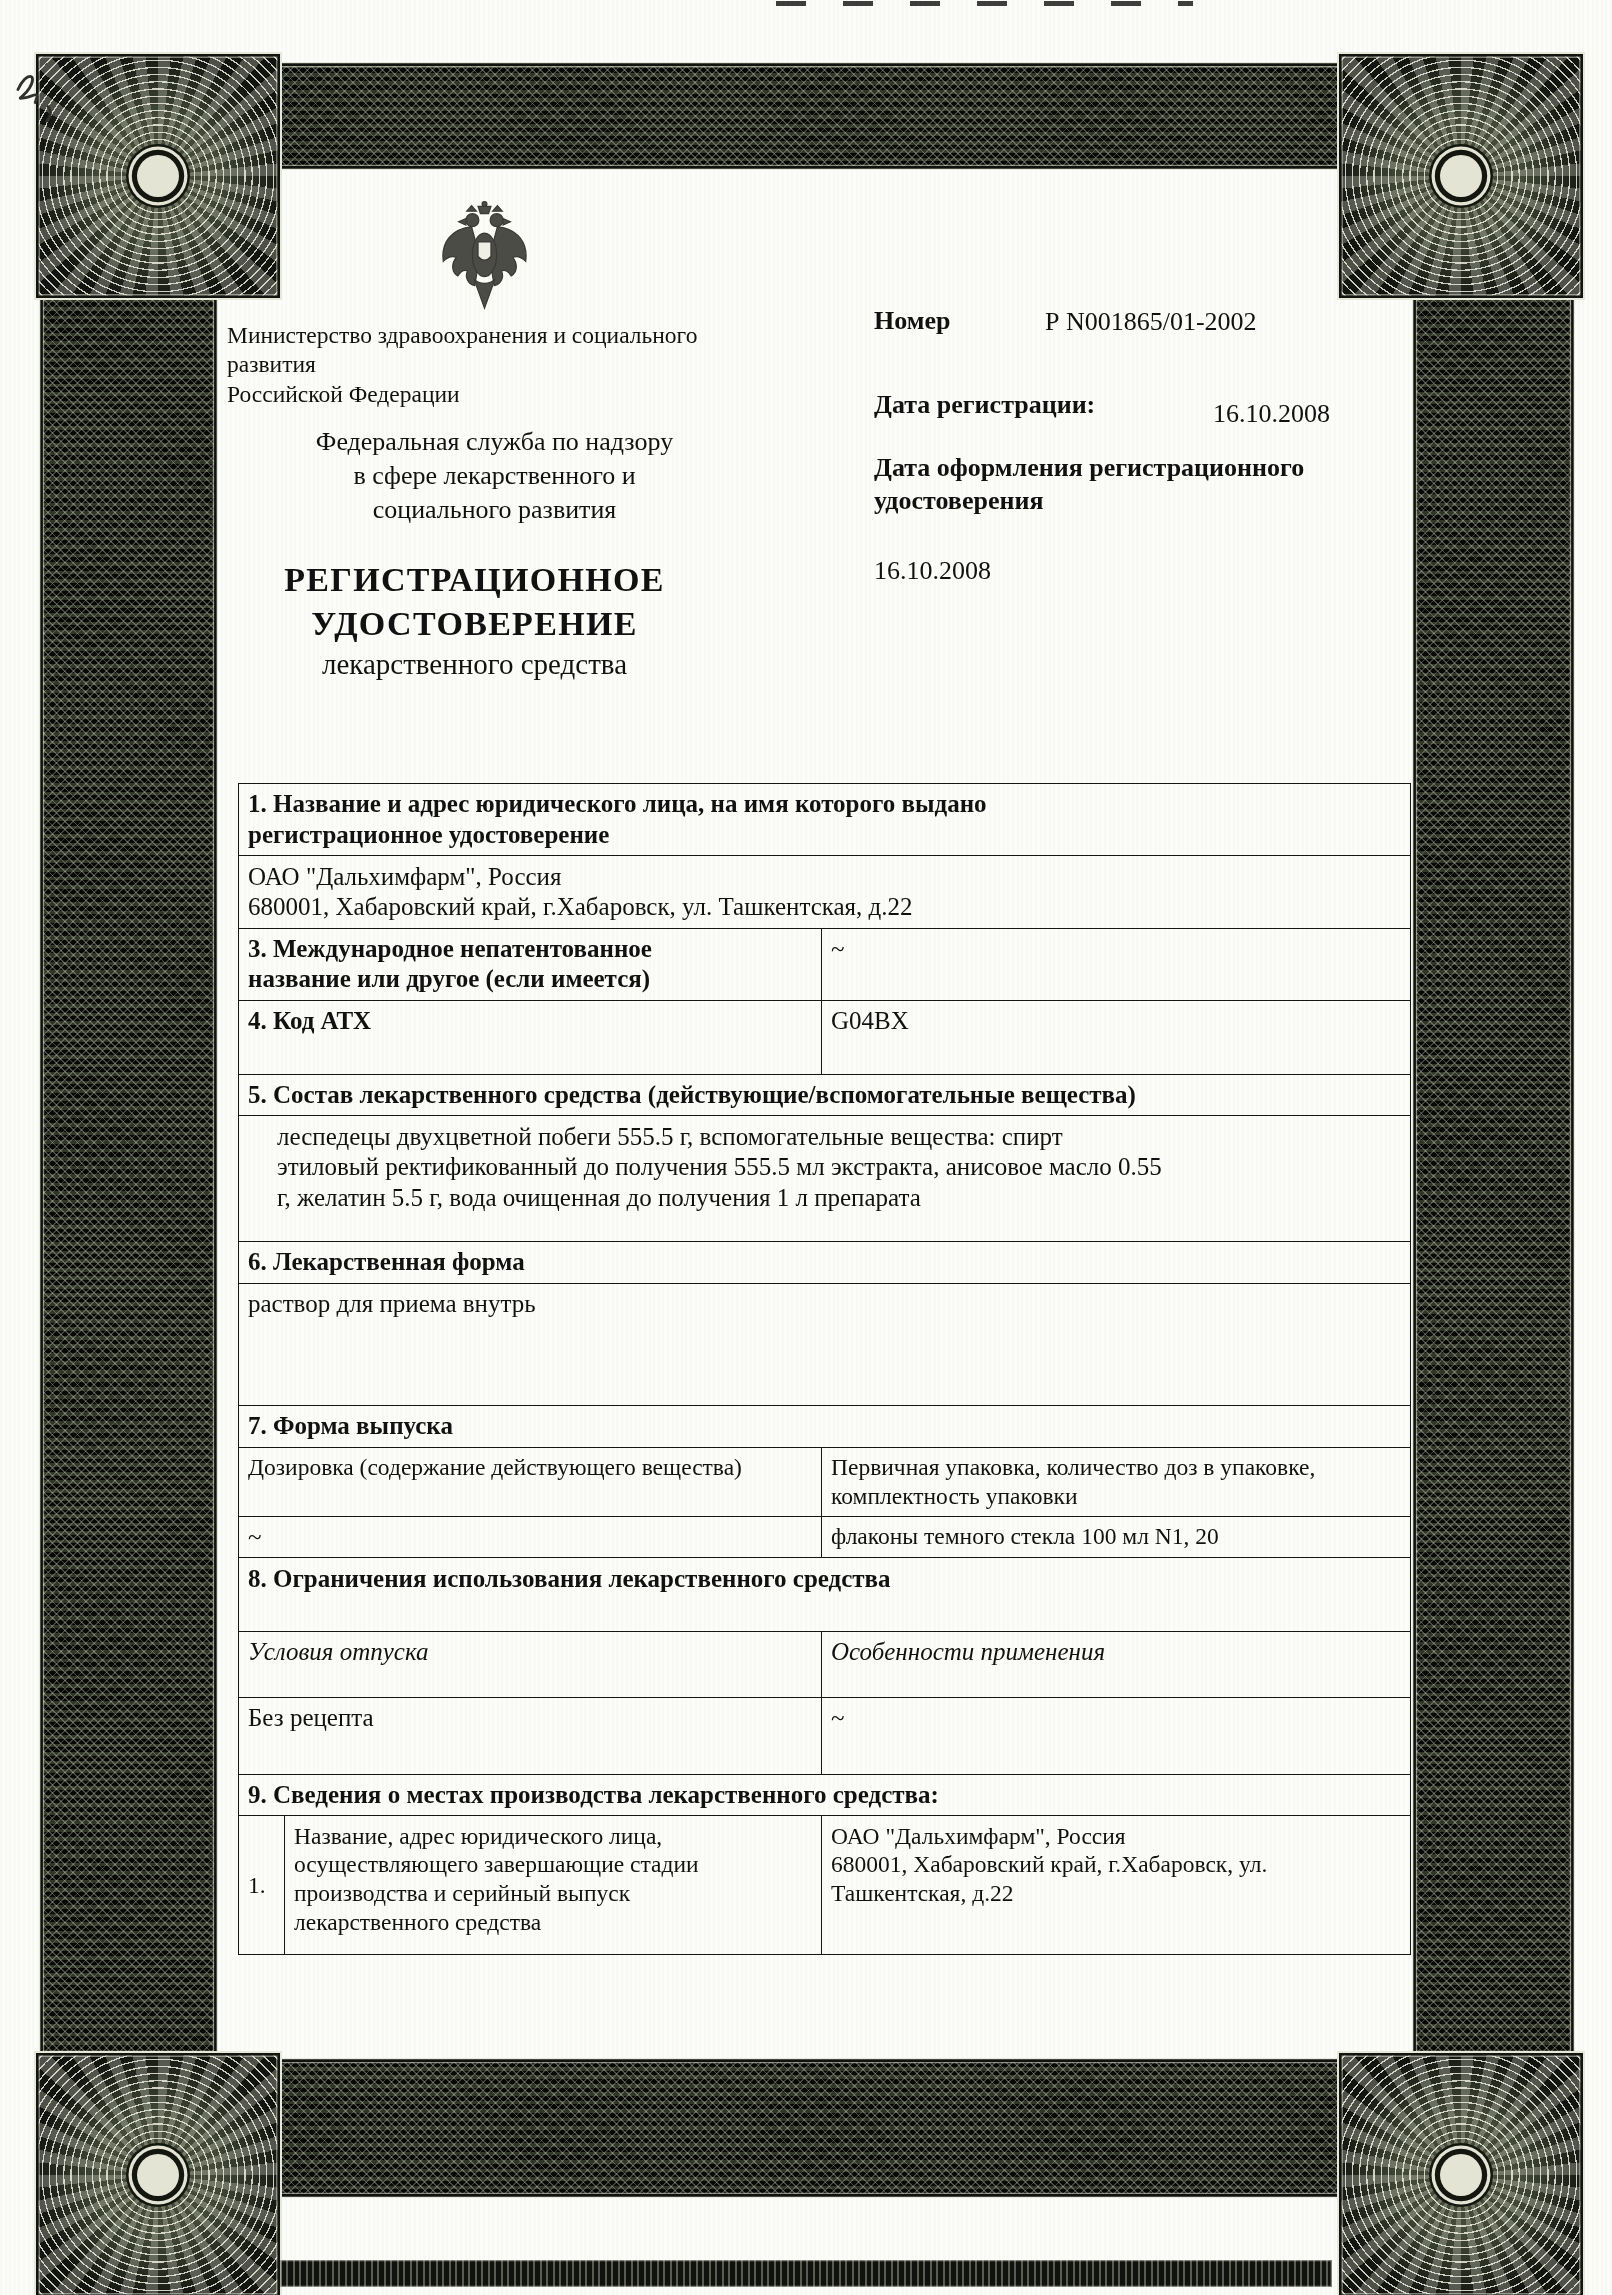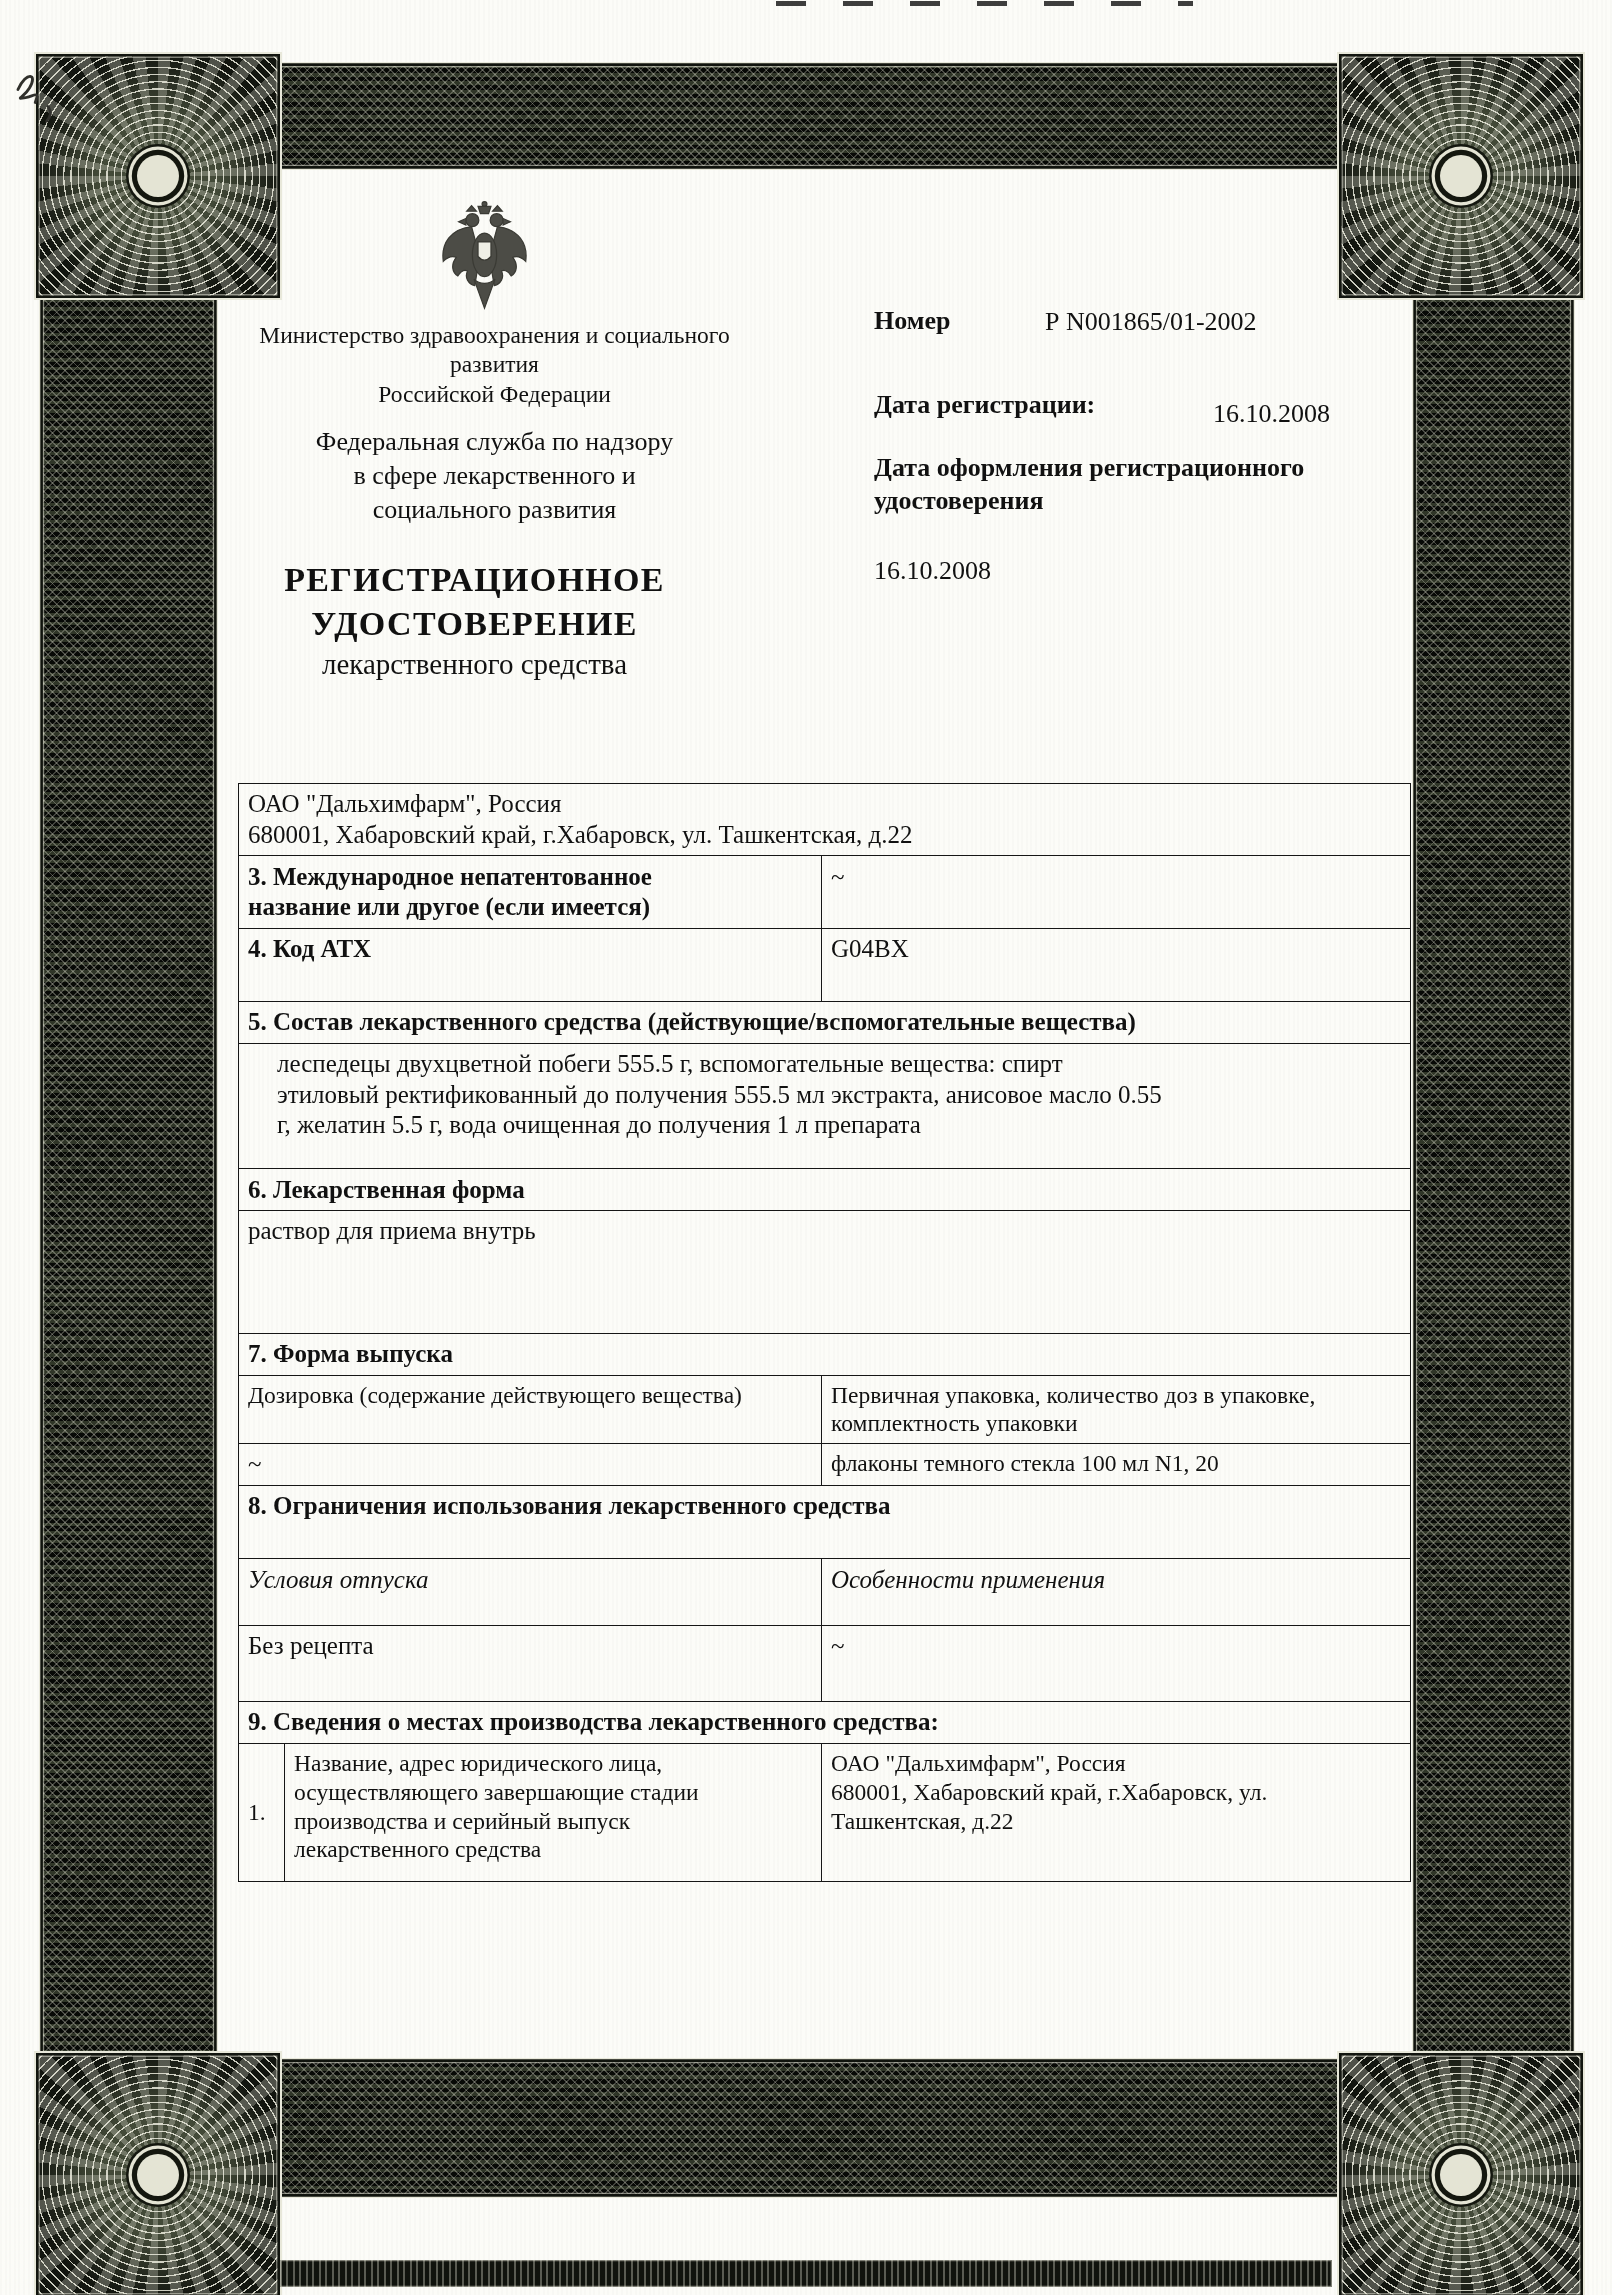--- a/index.html
+++ b/index.html
@@ -47,21 +47,21 @@
     box-shadow: inset 0 0 0 1.3px rgba(233,233,219,.5);
   }
   .scan-dashes{
     position:absolute;left:776px;top:1.3px;width:417px;height:4.6px;opacity:.85;
     background:repeating-linear-gradient(90deg,#1d1d1d 0 30px, transparent 30px 67px);
   }
   .handwriting{position:absolute;left:5.2px;top:65px;width:72px;height:72px;}
 
   
   .emblem{position:absolute;left:436px;top:196px;width:97px;height:121px;}
-  .ministry{position:absolute;left:227px;top:321px;width:535px;text-align:center;font-size:23.5px;line-height:1.25;}
+  .ministry{position:absolute;left:227px;top:321px;width:535px;text-align:left;font-size:23.5px;line-height:1.25;}
   .service{position:absolute;left:227px;top:425px;width:535px;text-align:center;font-size:26px;line-height:1.3;}
   .doc-title{position:absolute;left:207px;top:558px;width:535px;text-align:center;}
   .doc-title .t1{font-size:34px;font-weight:bold;letter-spacing:1.3px;line-height:1.28;}
   .doc-title .t3{font-size:29px;line-height:1.35;}
 
   .right-col{position:absolute;left:874px;top:305px;width:522px;font-size:26px;line-height:1.25;}
   .num-row{position:relative;height:46px;text-decoration:underline;}
   .num-label{position:absolute;left:0;top:0;font-weight:bold;}
   .num-value{position:absolute;left:171px;top:1.3px;}
   .regdate-row{position:relative;height:63px;margin-top:38px;}
@@ -156,20 +156,24 @@
     <div class="issue-value">16.10.2008</div>
   </div>
 
   <table class="cert">
     <colgroup>
         <col style="width:46px">
         <col style="width:537px">
         <col style="width:589px">
       </colgroup>
     <tbody>
+        <tr>
+      <td colspan="3" class="b pre">1. Название и адрес юридического лица, на имя которого выдано
+регистрационное удостоверение</td>
+    </tr>
     <tr>
       <td colspan="3" class="pre">ОАО "Дальхимфарм", Россия
 680001, Хабаровский край, г.Хабаровск, ул. Ташкентская, д.22</td>
     </tr>
     <tr>
       <td colspan="2" class="b pre">3. Международное непатентованное
 название или другое (если имеется)</td>
       <td>~</td>
     </tr>
     <tr>

